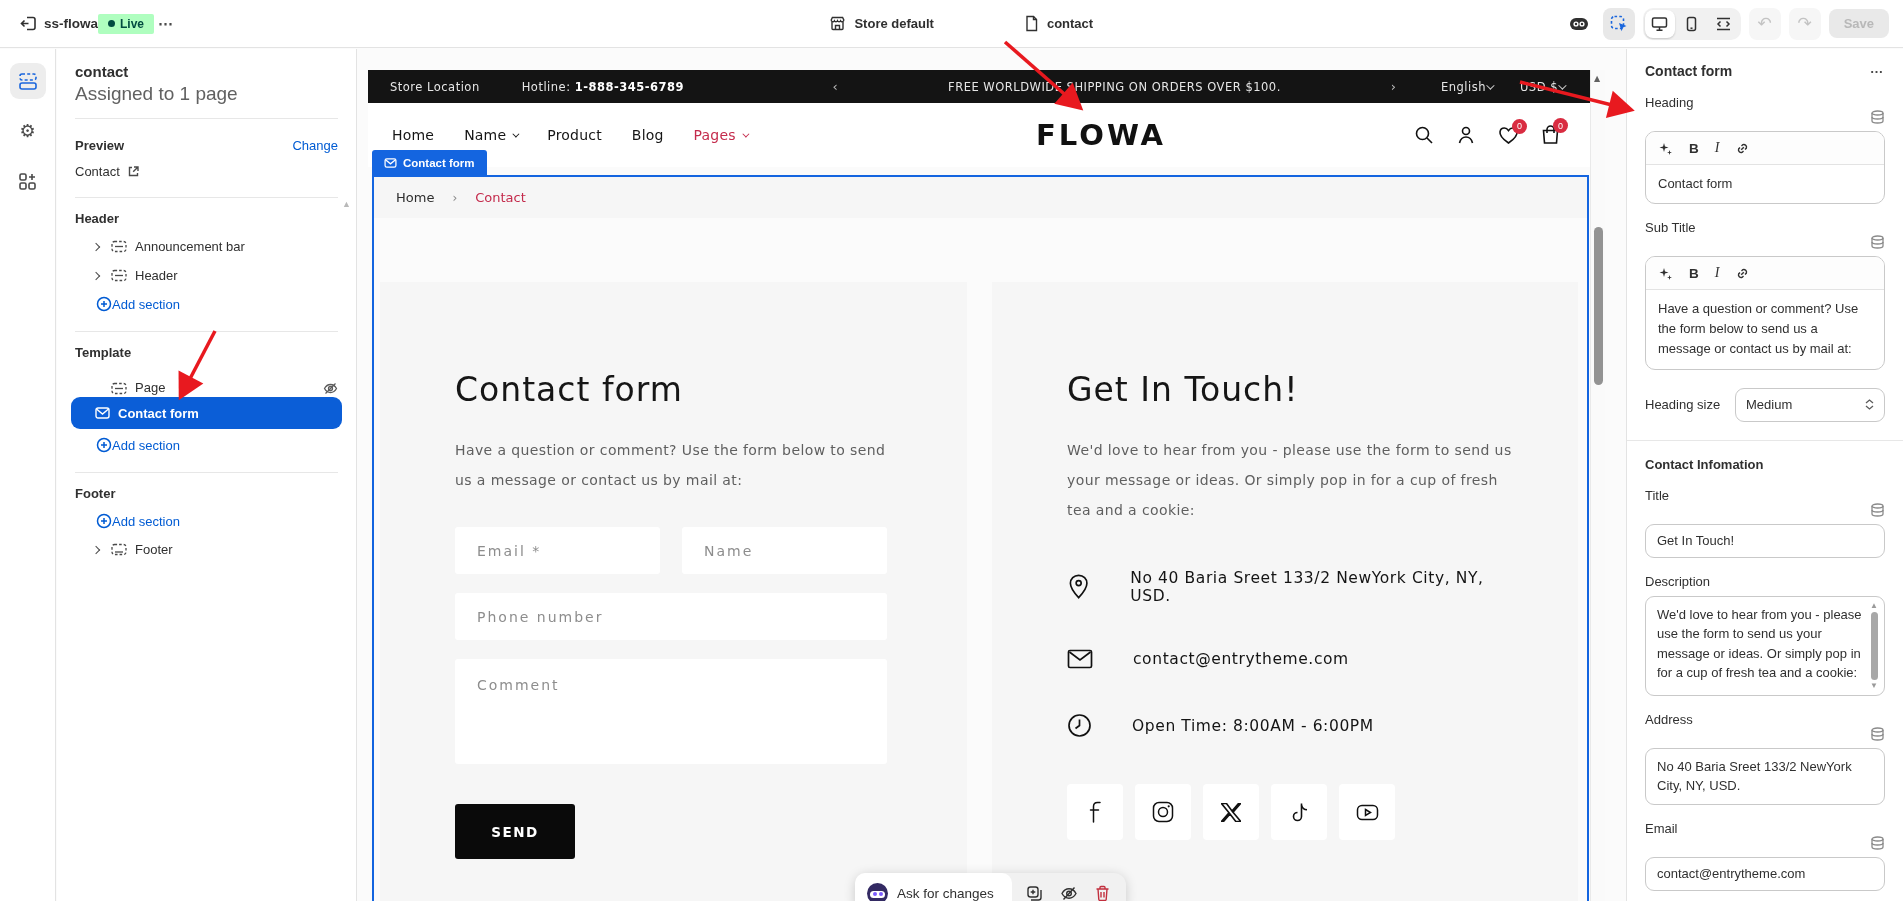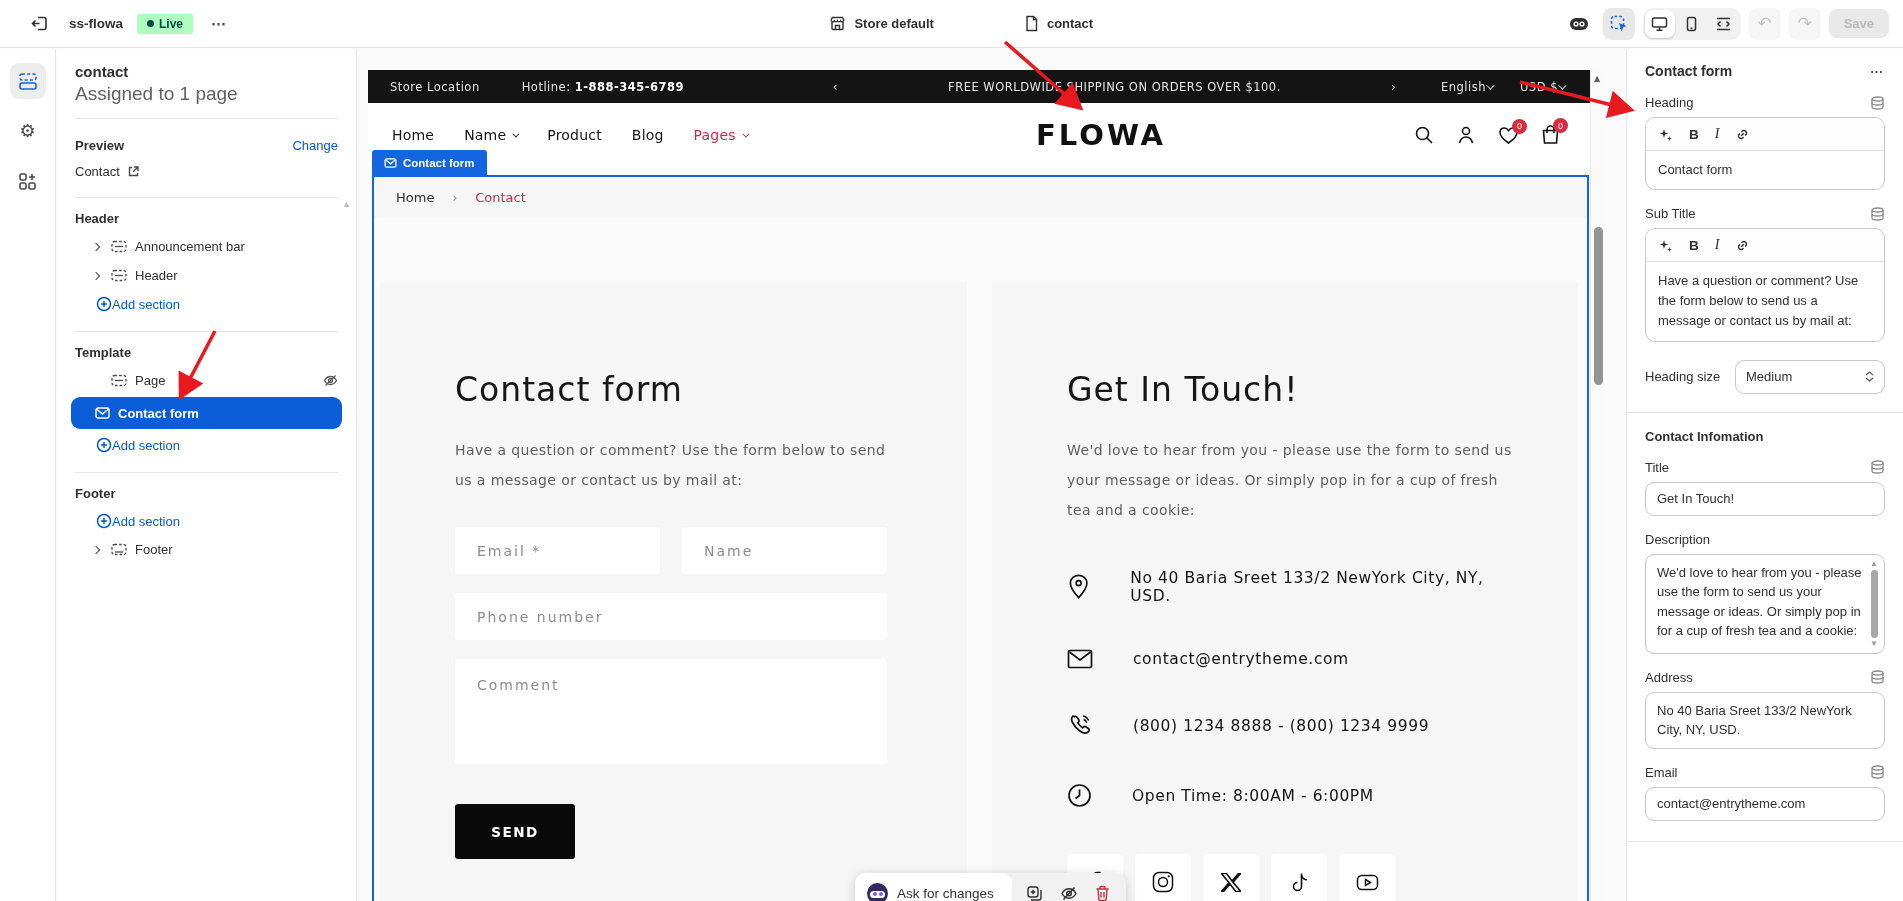--- a/index.html
+++ b/index.html
@@ -4,21 +4,21 @@
 <style>
   html,body{margin:0;padding:0;background:#fff;}
   *{box-sizing:border-box;}
   .root{position:relative;width:1903px;height:901px;overflow:hidden;
         font-family:"Liberation Sans",sans-serif;color:#303030;background:#fbfbfb;}
   svg{display:block;}
 
   
   .topbar{position:absolute;left:0;top:0;right:0;height:48px;background:#fff;
           border-bottom:1px solid #e3e3e3;display:flex;align-items:center;z-index:30;}
-  .tb-left{display:flex;align-items:center;gap:14px;padding-left:23px;width:360px;}
+  .tb-left{display:flex;align-items:center;padding-left:12px;width:360px;}
   .tb-title{font-size:13.5px;font-weight:700;color:#303030;}
   .live-pill{display:flex;align-items:center;gap:5px;background:#affebf;color:#014b40;
              font-size:12px;font-weight:600;border-radius:2px;padding:3px 10px;}
   .live-dot{width:7px;height:7px;border-radius:50%;background:#014b40;}
   .tb-dots{color:#4a4a4a;font-size:15px;letter-spacing:1px;font-weight:700;padding:0 4px;cursor:pointer;}
   .tb-center{flex:1;display:flex;align-items:center;justify-content:center;gap:90px;}
   .tb-sel{display:flex;align-items:center;gap:8px;font-size:13px;font-weight:550;color:#303030;cursor:pointer;}
   .tb-right{display:flex;align-items:center;gap:8px;padding-right:14px;}
   .icon-btn{width:32px;height:32px;border-radius:8px;display:flex;align-items:center;justify-content:center;cursor:pointer;}
   .icon-btn.active{background:#e8e8e8;}
@@ -53,21 +53,21 @@
   .tree-chev{width:14px;display:flex;justify-content:center;color:#4a4a4a;}
   .chev-r{width:6px;height:6px;border-right:1.6px solid #4a4a4a;border-bottom:1.6px solid #4a4a4a;
           transform:rotate(-45deg);display:inline-block;}
   .tree-ico{width:18px;display:flex;justify-content:center;color:#4a4a4a;}
   .tree-lbl{color:#303030;}
   .add-row{display:flex;align-items:center;height:28px;color:#005bd3;cursor:pointer;padding-left:21px;}
   .sel-pill{display:flex;align-items:center;gap:8px;height:32px;background:#0b5ed7;border-radius:9px;
             color:#fff;padding-left:24px;margin:2px -4px 2px -4px;cursor:pointer;}
   .sel-pill .tree-lbl{color:#fff;font-weight:700;}
   .indent1{padding-left:14px;}
-  .indent2{padding-left:35px;}
+  .indent2{padding-left:35px;align-items:flex-end;}
   .eye-off-right{margin-left:auto;color:#5c5c5c;display:flex;}
   .lp-scrollhint{position:absolute;right:5px;top:150px;color:#b9b9b9;font-size:9px;}
 
   
   .canvas{position:absolute;left:358px;top:49px;right:277px;bottom:0;background:#fbfbfb;}
   .preview{position:absolute;left:368px;top:49px;width:1237px;bottom:0;z-index:5;
            font-family:"DejaVu Sans",sans-serif;}
   .pv-scroll{position:absolute;right:0;top:21px;bottom:0;width:15px;background:#fafafa;border-left:1px solid #e9e9e9;}
   .pv-scroll .up{position:absolute;top:4px;left:3px;font-size:8px;color:#606060;}
   .pv-thumb{position:absolute;left:3px;top:157px;width:9px;height:158px;border-radius:5px;background:#939393;}
@@ -141,21 +141,21 @@
   .robot:before{content:"";position:absolute;left:3px;top:8px;width:15px;height:7px;background:#fff;border-radius:4px;}
   .robot:after{content:"";position:absolute;left:5.5px;top:9.5px;width:4px;height:4px;border-radius:50%;
                background:#7c5cff;box-shadow:6px 0 0 #7c5cff;}
 
   
   .rpanel{position:absolute;right:0;top:49px;width:277px;bottom:0;background:#fff;
           border-left:1px solid #e3e3e3;z-index:20;padding:14px 18px 0 18px;font-size:13px;}
   .rp-title-row{display:flex;align-items:center;}
   .rp-title{font-size:14px;font-weight:700;}
   .rp-dots{margin-left:auto;color:#4a4a4a;letter-spacing:2px;font-weight:700;cursor:pointer;}
-  .rp-label-row{display:flex;align-items:center;margin:16px 0 7px 0;color:#303030;}
+  .rp-label-row{display:flex;margin:16px 0 7px 0;color:#303030;flex-direction:column;}
   .rp-label-row .dbi{margin-left:auto;color:#8a8a8a;cursor:pointer;display:flex;}
   .editor{border:1px solid #c9c9c9;border-radius:10px;overflow:hidden;}
   .ed-tools{display:flex;align-items:center;gap:16px;height:33px;padding:0 12px;background:#fdfdfd;
             border-bottom:1px solid #e3e3e3;color:#303030;}
   .ed-b{font-weight:800;font-size:13.5px;cursor:pointer;}
   .ed-i{font-style:italic;font-family:"Liberation Serif",serif;font-size:14px;cursor:pointer;}
   .ed-val{padding:9px 12px;font-size:13px;color:#303030;line-height:1.55;min-height:18px;cursor:text;}
   .hs-row{display:flex;align-items:center;margin-top:18px;}
   .hs-lbl{color:#303030;}
   .select{margin-left:auto;width:150px;height:34px;border:1px solid #c9c9c9;border-radius:9px;
@@ -499,27 +499,20 @@
               <circle cx="12" cy="10" r="2.6"></circle>
           </svg>
           <span class="info-txt">No 40 Baria Sreet 133/2 NewYork City, NY, USD.</span>
         </div>
         <div class="info-row">
           <svg width="26" height="20" viewBox="0 0 26 20" fill="none" stroke="#111" stroke-width="1.7">
             <rect x="1.5" y="1.5" width="23" height="17" rx="1.5"></rect>
               <path d="M2.5 3 L13 11 L23.5 3"></path>
           </svg>
           <span class="info-txt">contact@entrytheme.com</span>
-        </div>
-        <div class="info-row">
-          <svg width="26" height="26" viewBox="0 0 26 26" fill="none" stroke="#111" stroke-width="1.7">
-            <path d="M6 3 C4.5 4.5 4 6.5 5.5 9.5 C7 12.5 10 16 13.5 18.5 C16.5 20.5 19 20.5 21 19 L21.8 18.2 C22.5 17.5 22.4 16.4 21.6 15.8 L18.8 13.8 C18.1 13.3 17.2 13.4 16.6 14 L15.8 14.8 C14 13.8 11.8 11.6 10.8 9.8 L11.6 9 C12.2 8.4 12.3 7.5 11.8 6.8 L9.8 4 C9.2 3.2 8.1 3.1 7.4 3.8 Z"></path>
-            <path d="M16 3 C18 3.3 20.5 5 21.5 7.5 M16.5 6.5 C18 6.9 19.2 8 19.8 9.8" stroke-width="1.4"></path>
-          </svg>
-          <span class="info-txt">(800) 1234 8888 - (800) 1234 9999</span>
         </div>
         <div class="info-row">
           <svg width="25" height="25" viewBox="0 0 25 25" fill="none" stroke="#111" stroke-width="1.7">
             <circle cx="12.5" cy="12.5" r="10.5"></circle>
               <path d="M12.5 6.5 V12.5 L8.5 15.5"></path>
           </svg>
           <span class="info-txt">Open Time: 8:00AM - 6:00PM</span>
         </div>
 
         <div class="socials">

